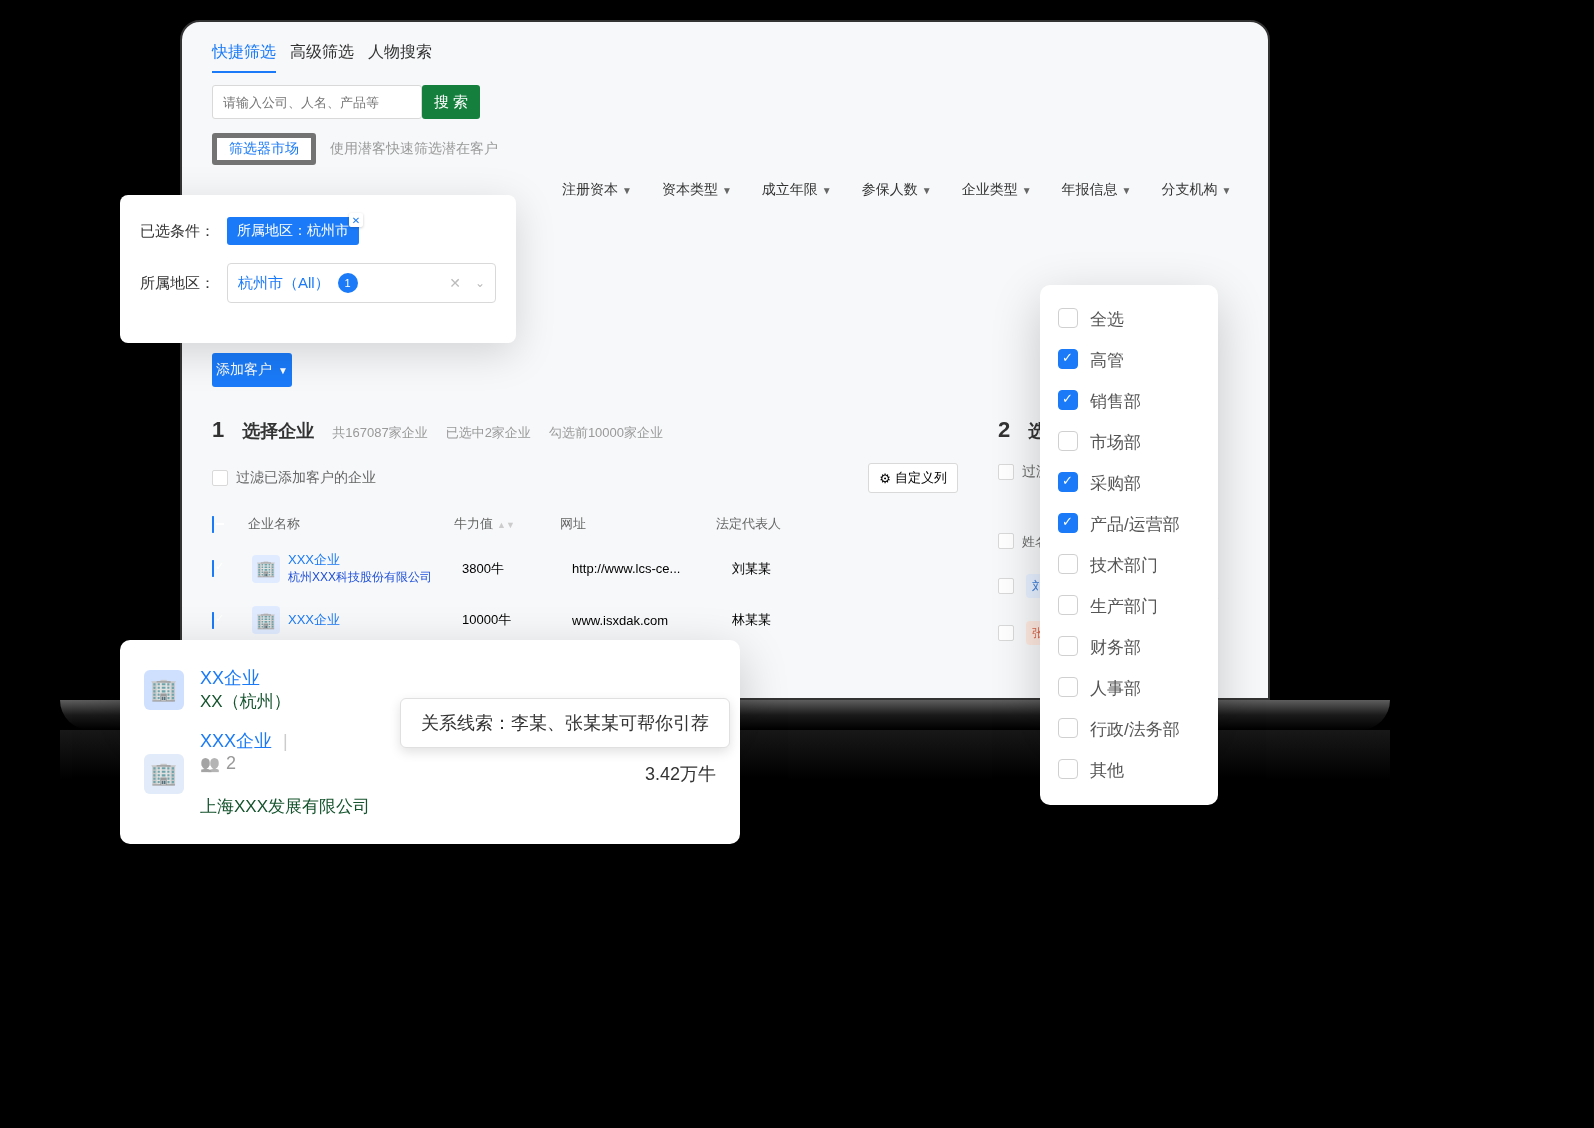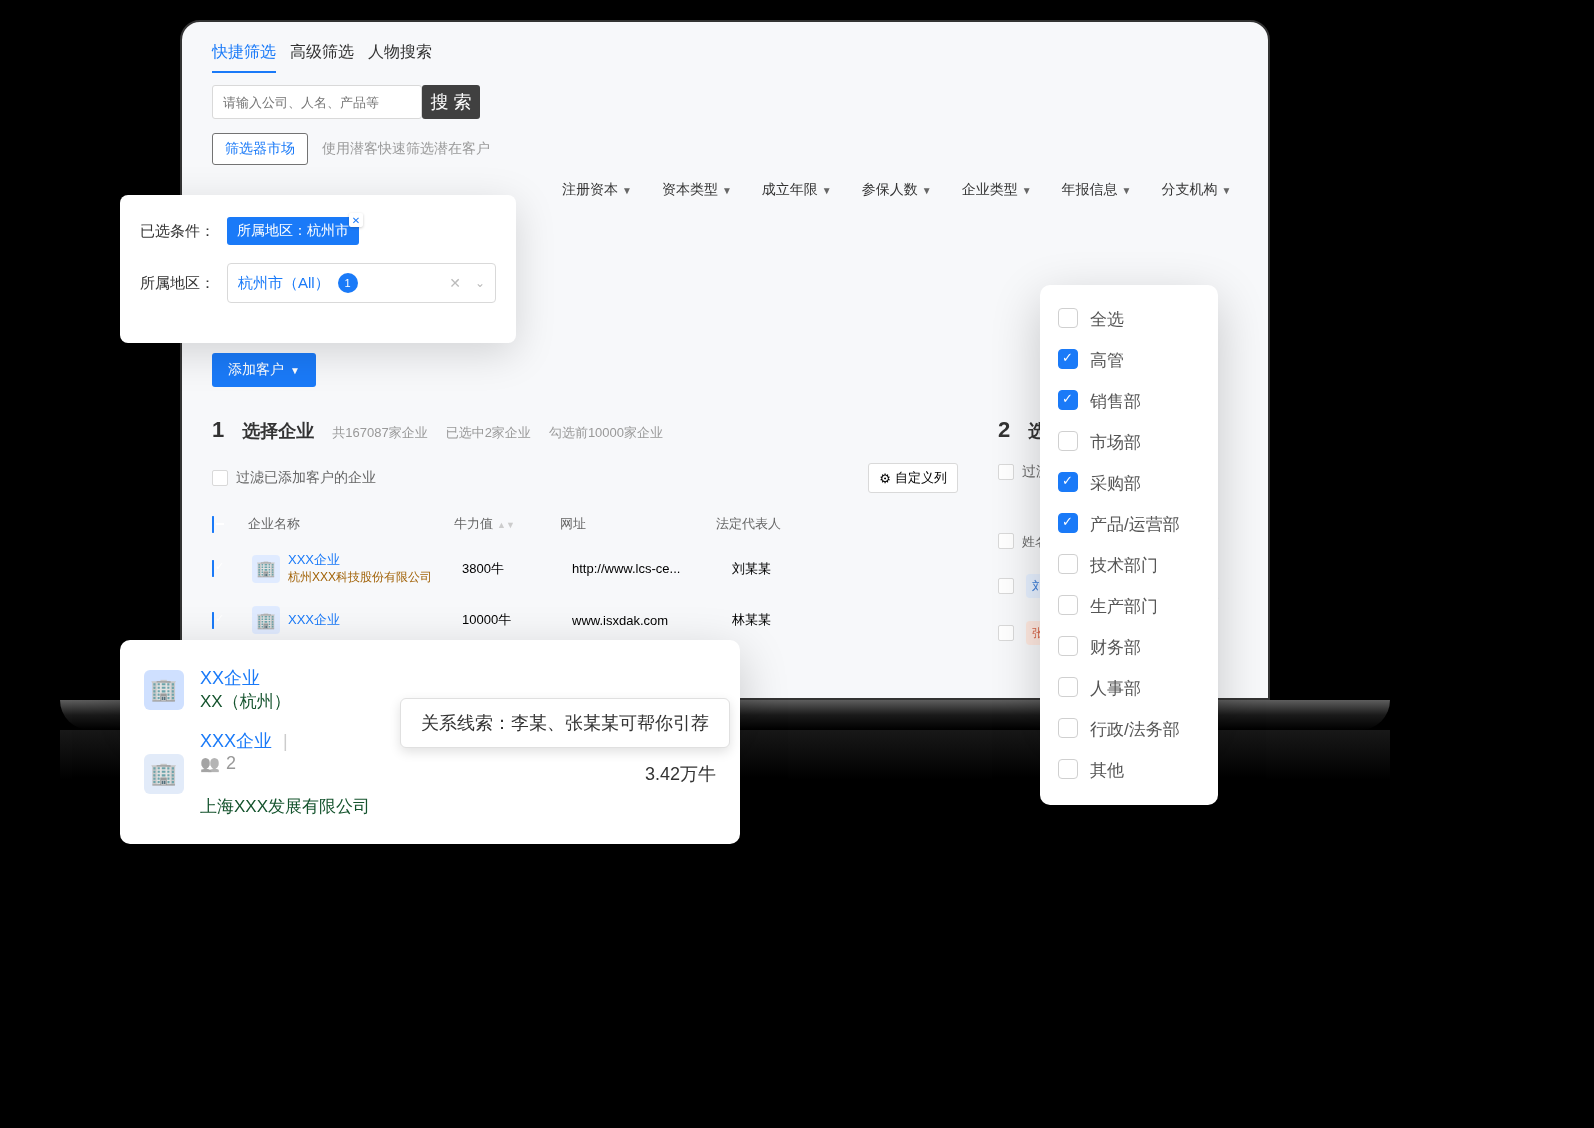--- a/index.html
+++ b/index.html
@@ -8,34 +8,34 @@
 .laptop-frame { position: absolute; left: 180px; top: 20px; width: 1090px; height: 680px; background: #f7f8fa; border: 2px solid #333; border-radius: 20px 20px 0 0; padding: 20px 30px; }
 .laptop-base { position: absolute; left: 60px; top: 700px; width: 1330px; height: 30px; background: linear-gradient(#5e5e5e, #1a1a1a, #000); border-radius: 0 0 60px 60px; }
 .laptop-reflection { position: absolute; left: 60px; top: 730px; width: 1330px; height: 50px; background: linear-gradient(rgba(80,80,80,0.3), transparent); }
 
 .tabs { display: flex; gap: 14px; margin-bottom: 12px; font-size: 16px; }
 .tab { color: #333; cursor: pointer; padding-bottom: 8px; }
 .tab.active { color: #1a7af8; border-bottom: 2px solid #1a7af8; }
 
 .search-row { display: flex; margin-bottom: 14px; }
 .search-input { width: 210px; height: 34px; border: 1px solid #d9d9d9; border-radius: 3px; padding: 0 10px; font-size: 13px; color: #999; }
-.search-btn { width: 58px; height: 34px; background: #404040; color: #fff; border: none; border-radius: 3px; font-size: 18px; cursor: pointer; }
+.search-btn { width: 58px; height: 34px; background: #15803d; color: #fff; border: none; border-radius: 3px; font-size: 15px; cursor: pointer; }
 
 .market-row { display: flex; align-items: center; gap: 14px; font-size: 14px; }
-.market-btn { height: 32px; border: 1px solid #737373; color: #1a7af8; background: #fff; border-radius: 3px; padding: 0 12px; cursor: pointer; font-size: 14px; }
+.market-btn { height: 32px; border: 5px solid #737373; color: #1a7af8; background: #fff; border-radius: 3px; padding: 0 12px; cursor: pointer; font-size: 14px; }
 .market-hint { color: #999; }
 
 .filter-bar { display: flex; gap: 30px; font-size: 14px; color: #333; margin-top: 16px; margin-left: 350px; }
 .filter-item { display: flex; align-items: center; gap: 4px; cursor: pointer; }
 .caret { font-size: 10px; color: #666; }
 
 .more-actions { display: flex; gap: 25px; margin-top: 96px; font-size: 14px; }
 .link-blue { color: #1a7af8; cursor: pointer; }
 
-.add-btn { margin-top: 40px; height: 34px; background: #1a7af8; color: #fff; border: none; border-radius: 3px; padding: 0 16px; font-size: 14px; display: flex; align-items: center; gap: 6px; cursor: pointer; }
+.add-btn { margin-top: 40px; height: 34px; background: #1a7af8; color: #fff; border: none; border-radius: 3px; padding: 0 4px; font-size: 14px; display: flex; align-items: center; gap: 6px; cursor: pointer; }
 
 .section-row { display: flex; gap: 40px; margin-top: 30px; font-size: 14px; }
 .section1 { flex: 1; }
 .section-title { display: flex; align-items: baseline; gap: 18px; }
 .section-title .num { font-size: 22px; font-weight: 600; color: #333; }
 .section-title .name { font-size: 18px; font-weight: 600; color: #333; }
 .section-title .meta { color: #999; font-size: 13px; }
 
 .filter-chk-row { display: flex; align-items: center; gap: 8px; margin-top: 20px; color: #666; }
 .chk { width: 16px; height: 16px; border: 1px solid #d9d9d9; border-radius: 2px; background: #fff; }
@@ -48,21 +48,21 @@
 
 .table { margin-top: 14px; }
 .thead { display: flex; align-items: center; gap: 16px; color: #666; font-size: 13px; padding: 8px 0; }
 .col-chk { width: 20px; }
 .col-name { width: 190px; }
 .col-niu { width: 90px; }
 .col-url { width: 140px; }
 .col-rep { width: 80px; }
 .trow { display: flex; align-items: center; gap: 20px; padding: 10px 0; font-size: 13px; }
 .company-name { color: #1a7af8; }
-.company-sub { color: #a16207; font-size: 12px; }
+.company-sub { color: #1d4ed8; font-size: 12px; }
 .building-icon { width: 28px; height: 28px; background: #e0ebff; border-radius: 4px; display: inline-flex; align-items: center; justify-content: center; color: #5a8adb; font-size: 16px; }
 
 .section2 { width: 240px; }
 .contact-thead { display: flex; gap: 60px; margin-top: 52px; color: #666; font-size: 13px; }
 .contact-row { display: flex; align-items: center; gap: 12px; margin-top: 18px; font-size: 13px; }
 .avatar-badge { width: 24px; height: 24px; border-radius: 4px; display: flex; align-items: center; justify-content: center; font-size: 12px; }
 .avatar-liu { background: #e6f0ff; color: #3b7dd8; }
 .avatar-zhang { background: #ffe9e0; color: #d9684c; }
 .contact-sub { color: #999; font-size: 11px; }
 

